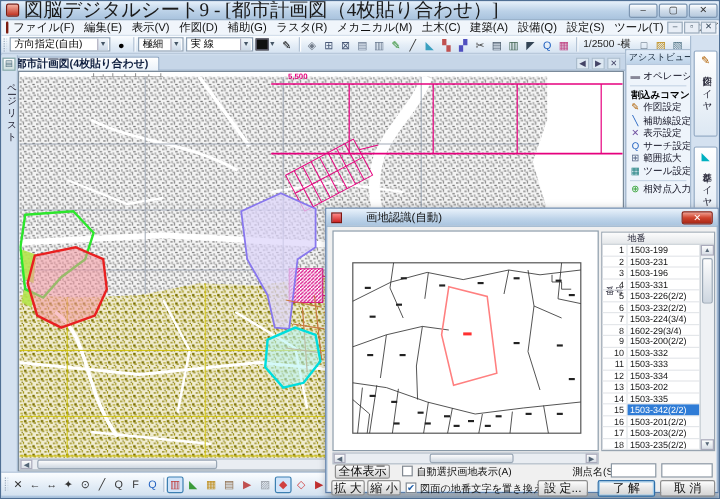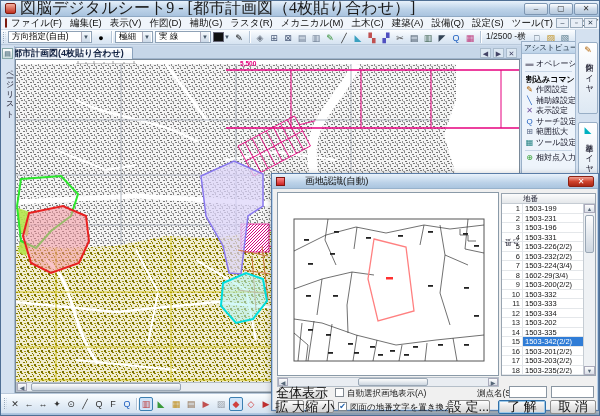--- a/index.html
+++ b/index.html
@@ -78,21 +78,21 @@
   .thead .hsp{width:12px;}
   #lotrows{position:absolute;left:0;top:10px;width:81px;height:171px;overflow:hidden;}
   .trow{display:flex;height:9.5px;line-height:9.5px;border-bottom:1px solid #e4e7ea;}
   .trow .cno{width:21px;text-align:right;padding-right:2px;border-right:1px solid #e0e4e8;color:#222;}
   .trow .clot{flex:1;padding-left:2px;white-space:nowrap;overflow:hidden;color:#111;}
   .trow .clot.rowsel{background:#2f7cd6;color:#fff;}
   .vsb{position:absolute;right:0;top:10px;width:12px;height:171px;background:#eef1f4;border-left:1px solid #c5ccd3;}
   .vsb .ar{position:absolute;left:0;width:11px;height:9px;font-size:5.5px;text-align:center;line-height:9px;color:#567;background:linear-gradient(#fdfdfd,#d8dee6);border:1px solid #aab;}
   .vsb .th{position:absolute;left:1px;top:11px;width:9px;height:38px;background:linear-gradient(#fdfdfd,#cdd6e0);border:1px solid #9aa7b5;border-radius:2px;}
   
-  .btn{background:linear-gradient(#fefefe,#e8e8e8 45%,#d4d4d4);border:1px solid #8e8e8e;border-radius:2px;font-size:13px;text-align:left;color:#111;display:flex;align-items:center;justify-content:center;white-space:nowrap;}
+  .btn{background:linear-gradient(#fefefe,#e8e8e8 45%,#d4d4d4);border:1px solid #8e8e8e;border-radius:2px;font-size:10px;text-align:left;color:#111;display:flex;align-items:center;justify-content:center;white-space:nowrap;}
   .btn.default{border:1px solid #2f6fa8;box-shadow:0 0 0 1px #9cc9ea inset;}
   .cb{width:9px;height:9px;background:#fff;border:1px solid #808890;font-size:8px;line-height:8px;text-align:center;color:#1f5faa;}
   .lbl{font-size:8.5px;color:#111;white-space:nowrap;}
   .tin{background:#fff;border:1px solid #8a96a2;height:12px;}
 </style>
 </head>
 <body>
 
 <div id="win">
 

